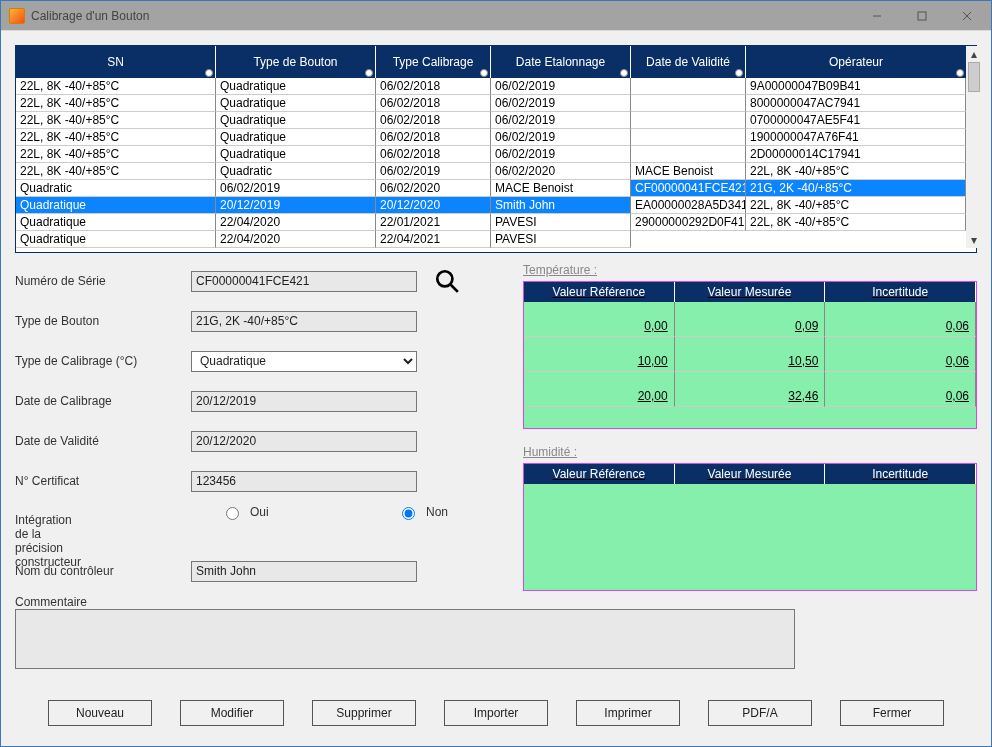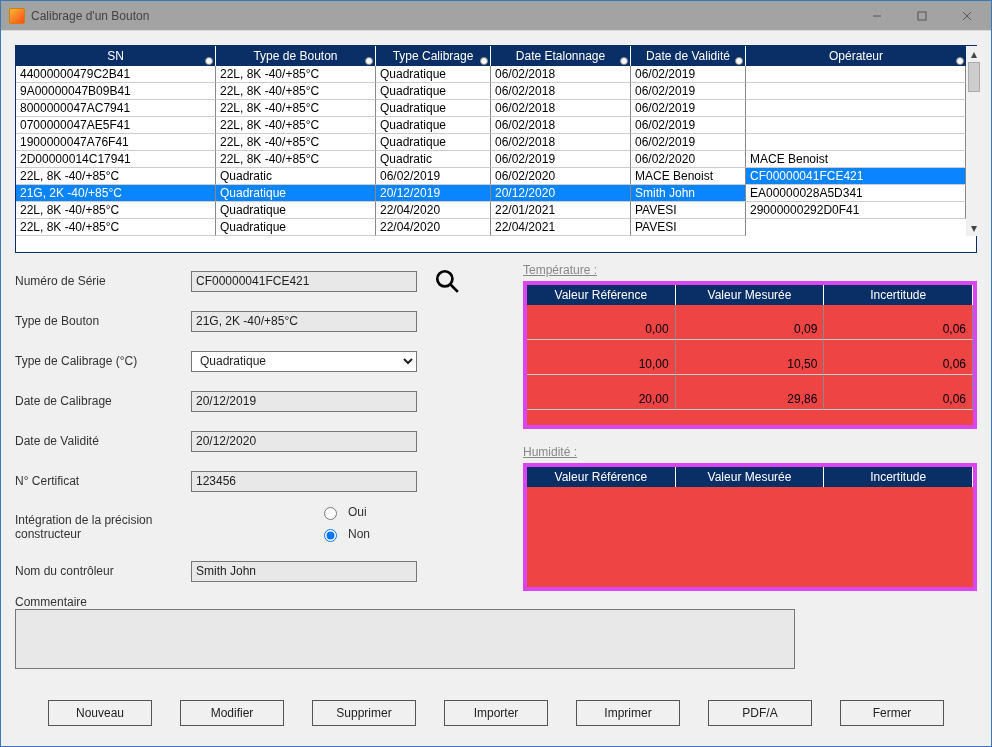--- a/index.html
+++ b/index.html
@@ -5,41 +5,41 @@
   * { box-sizing: border-box; font-family: 'Segoe UI', Tahoma, sans-serif; font-size: 12px; }
   body { margin: 0; background: #fff; }
   .window { width: 992px; height: 747px; border: 1px solid #3a78b8; background: #f0f0f0; display: flex; flex-direction: column; }
   .titlebar { height: 30px; background: #a3a3a3; display: flex; align-items: center; padding: 0 2px; border-bottom: 1px solid #d8d8d8; }
   .titlebar .app-icon { width: 16px; height: 16px; background: linear-gradient(135deg,#f7b733,#fc4a1a); border:1px solid #d08000; margin: 0 6px; border-radius:2px; }
   .titlebar .title { flex: 1; color: #444; }
   .winbtn { width: 45px; height: 28px; display: flex; align-items: center; justify-content: center; color: #555; }
   .content { flex: 1; padding: 14px; display: flex; flex-direction: column; position:relative; }
   .grid-wrap { border: 1px solid #0a2f66; height: 208px; display: flex; flex-direction: column; background:#fff; position:relative; }
   .grid { display: grid; grid-template-columns: 200px 160px 115px 140px 115px 220px 16px; }
-  .grid .hdr { background: #0a2f66; color: #fff; text-align: center; padding: 2px 4px; border-right: 1px solid #fff; position: relative; height:20px; display:flex; align-items:center; justify-content:center; overflow:hidden;}
+  .grid .hdr { background: #0a2f66; color: #fff; text-align: center; padding: 2px 4px; border-right: 1px solid #fff; position: relative; height:32px; display:flex; align-items:center; justify-content:center; overflow:hidden;}
   .grid .hdr.last { border-right: none; }
   .filter-dot { position:absolute; bottom:1px; right:2px; width:8px; height:8px; background:#fff; border-radius:50%; border:1px solid #888;}
   .grid .cell { background: #fff; border-right: 1px solid #888; border-bottom: 1px solid #ccc; padding: 1px 4px; height: 17px; overflow: hidden; white-space: nowrap; }
   .grid .cell.r { text-align: left; }
   .scroll-col { grid-row: 1 / span 12; grid-column: 7; background:#f0f0f0; position:relative;}
   .scroll-up { position:absolute; top:0; left:0; right:0; height:16px; display:flex; align-items:center; justify-content:center; color:#444;}
   .scroll-down { position:absolute; bottom:0; left:0; right:0; height:16px; display:flex; align-items:center; justify-content:center; color:#444;}
   .scroll-thumb { position:absolute; top:16px; left:2px; right:2px; height:30px; background:#cdcdcd; border:1px solid #aaa;}
   .lower { display: flex; gap: 28px; margin-top: 8px; flex:1; }
   .form { width: 480px; }
   .form-row { display: flex; align-items: center; height: 40px; }
   .form-row label { width: 176px; color: #333; }
   .tin { width: 226px; height: 21px; border: 1px solid #777; background: #e8e8e8; padding: 1px 4px; color:#222; }
   select.tin { background:#fff; }
   .search-ic { width: 28px; height: 28px; margin-left: 16px; display:flex; align-items:center; justify-content:center;}
-  .radios { display:flex; flex-direction:column; margin-left: 140px;}
+  .radios { display:flex; flex-direction:row; margin-left: 140px;}
   .radios label { display:flex; align-items:center; gap:8px; height:22px; color:#333;}
   .right-col { flex: 1; display:flex; flex-direction:column; }
   .section-lbl { color:#888; text-decoration: underline; margin: 2px 0 4px 0; }
-  .mini-grid { border: 4px solid #d946ef; background:#ef4444; }
+  .mini-grid { border: 1px solid #d946ef; background:#86efac;text-decoration:underline; }
   .mg { display: grid; grid-template-columns: 1fr 1fr 1fr; }
   .mg .hdr { background:#0a2f66; color:#fff; text-align:center; padding:3px 4px; border-right:1px solid #fff; height:20px; display:flex; align-items:center; justify-content:center;}
   .mg .hdr:last-child{border-right:none;}
   .mg .cell { border-right:1px solid #888; border-bottom:1px solid #ccc; padding:17px 6px; text-align:right; height:17px;}
   .mg .empty { height: 78px; grid-column: 1 / span 3; }
   .hum-empty { height: 98px; grid-column: 1 / span 3; }
   .comment-box { border:1px solid #777; background:#e8e8e8; height:60px; width: 780px; }
   .btnbar { display:flex; gap: 28px; justify-content:center; padding: 12px 0 6px 0; }
   .btn { width: 104px; height: 26px; border:1px solid #555; background:#f0f0f0; display:flex; align-items:center; justify-content:center; color:#222;}
 </style>
@@ -75,21 +75,20 @@
           <div class="hdr">Type de Bouton<span class="filter-dot"></span></div>
           <div class="hdr">Type Calibrage<span class="filter-dot"></span></div>
           <div class="hdr">Date Etalonnage<span class="filter-dot"></span></div>
           <div class="hdr">Date de Validité<span class="filter-dot"></span></div>
           <div class="hdr last">Opérateur<span class="filter-dot"></span></div>
           <div class="scroll-col">
             <div class="scroll-up">▴</div>
             <div class="scroll-thumb"></div>
             <div class="scroll-down">▾</div>
           </div>
-          <div class="cell">44000000479C2B41</div>
           <div class="cell">22L, 8K -40/+85°C</div>
           <div class="cell">Quadratique</div>
           <div class="cell r">06/02/2018</div>
           <div class="cell r">06/02/2019</div>
           <div class="cell"></div>
           <div class="cell">9A00000047B09B41</div>
           <div class="cell">22L, 8K -40/+85°C</div>
           <div class="cell">Quadratique</div>
           <div class="cell r">06/02/2018</div>
           <div class="cell r">06/02/2019</div>
@@ -206,21 +205,21 @@
               <div class="hdr">Valeur Référence</div>
               <div class="hdr">Valeur Mesurée</div>
               <div class="hdr">Incertitude</div>
               <div class="cell">0,00</div>
               <div class="cell">0,09</div>
               <div class="cell">0,06</div>
               <div class="cell">10,00</div>
               <div class="cell">10,50</div>
               <div class="cell">0,06</div>
               <div class="cell">20,00</div>
-              <div class="cell">29,86</div>
+              <div class="cell">32,46</div>
               <div class="cell">0,06</div>
               <div class="empty"></div>
             </div>
         </div>
         <div style="height:14px;"></div>
         <div class="section-lbl">Humidité :</div>
         <div class="mini-grid" style="height:128px;">
           <div class="mg" id="hum-grid">
               <div class="hdr">Valeur Référence</div>
               <div class="hdr">Valeur Mesurée</div>

